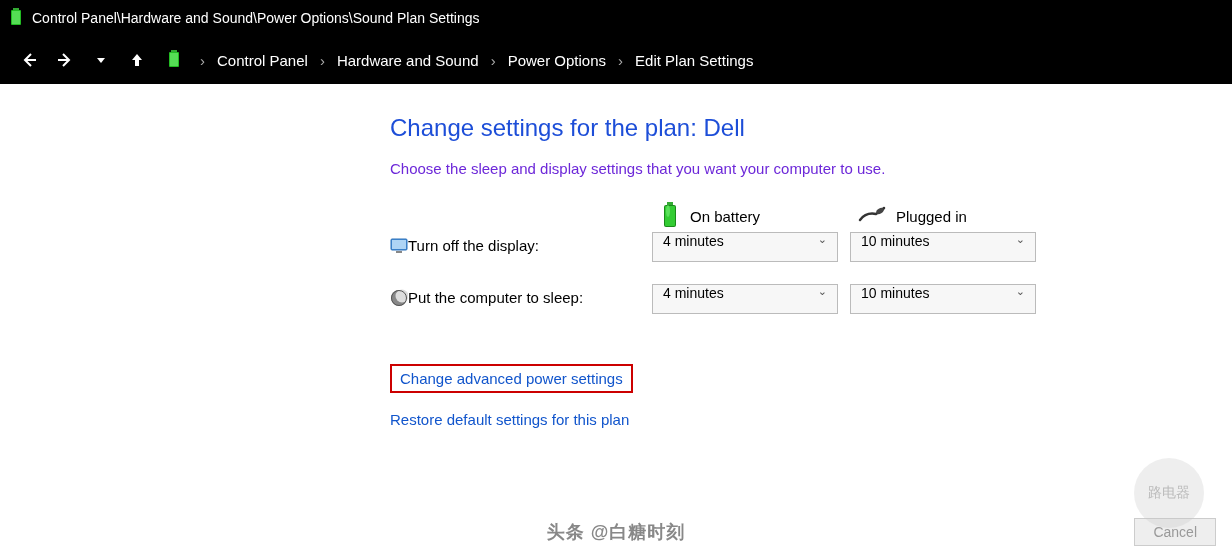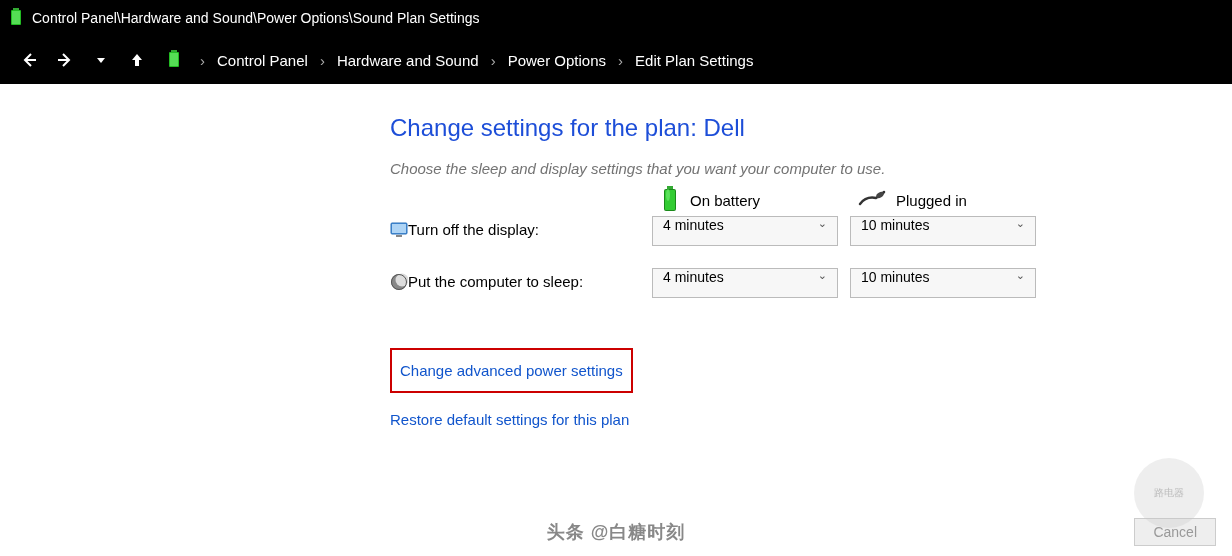--- a/index.html
+++ b/index.html
@@ -10,40 +10,40 @@
     
     .nav-bar { background: #000; color: #fff; height: 48px; display: flex; align-items: center; padding: 0 16px; gap: 10px; font-size: 15px; }
     .nav-arrow { width: 26px; height: 26px; display: flex; align-items: center; justify-content: center; cursor: pointer; }
     .nav-arrow svg { fill: #fff; }
     .battery-icon-nav { margin: 0 6px; }
     .bc-sep { color: #aaa; margin: 0 2px; cursor: pointer; }
     .bc-item { color: #fff; cursor: pointer; }
     
     .content { padding: 30px 0 0 390px; }
     .page-title { color: #1d4ed8; font-size: 24px; font-weight: 400; margin-bottom: 18px; }
-    .page-desc { color: #737373; font-size: 15px; margin-bottom: 8px; font-style: italic; }
+    .page-desc { color: #6d28d9; font-size: 15px; margin-bottom: 24px; }
     
     .columns-header { display: flex; }
     .col-spacer { width: 262px; }
     .col-head { width: 198px; display: flex; align-items: center; gap: 10px; font-size: 15px; padding-left: 8px; }
     
     .setting-row { display: flex; align-items: center; margin-bottom: 22px; }
     .row-label { width: 262px; display: flex; font-size: 15px; }
     
     .dropdown { width: 186px; height: 30px; border: 1px solid #bbb; background: #f7f7f7; display: flex; align-items: flex-start; justify-content: space-between; padding: 0 10px; font-size: 14px; cursor: pointer; margin-right: 12px; }
     .dropdown .chev { color: #555; font-size: 11px; }
     
     .links-area { margin-top: 50px; }
     .link { color: #1155cc; font-size: 15px; display: inline-block; cursor: pointer; margin-bottom: 18px; }
-    .highlighted { border: 2px solid #c00; padding: 12px 8px; }
+    .highlighted { border: 2px solid #c00; padding: 4px 8px; }
     
     .footer-bar { position: absolute; bottom: 0; right: 0; display: flex; gap: 10px; padding: 10px 16px; align-items: center; }
     .btn-greyed { background: #eee; border: 1px solid #ccc; color: #999; padding: 5px 18px; font-size: 14px; }
     .watermark { position: absolute; bottom: 12px; left: 50%; transform: translateX(-50%); color: #888; font-size: 18px; font-weight: bold; letter-spacing: 1px; pointer-events: none; text-align: center; }
-    .watermark-circle { position: absolute; right: 28px; bottom: 28px; width: 70px; height: 70px; border-radius: 50%; background: rgba(200,200,200,0.3); display: flex; align-items: center; justify-content: center; color: #bbb; font-size: 10px; pointer-events: none; }
+    .watermark-circle { position: absolute; right: 28px; bottom: 28px; width: 70px; height: 70px; border-radius: 50%; background: rgba(200,200,200,0.3); display: flex; align-items: center; justify-content: center; color: #bbb; font-size: 14px; pointer-events: none; }
 
     .battery-svg { width: 16px; height: 20px; }
     .monitor-icon { width: 18px; height: 18px; }
     .moon-icon { width: 18px; height: 18px; }
     .plug-icon { width: 28px; height: 18px; }
   </style>
 </head>
 <body>
 
 <div class="title-bar">

